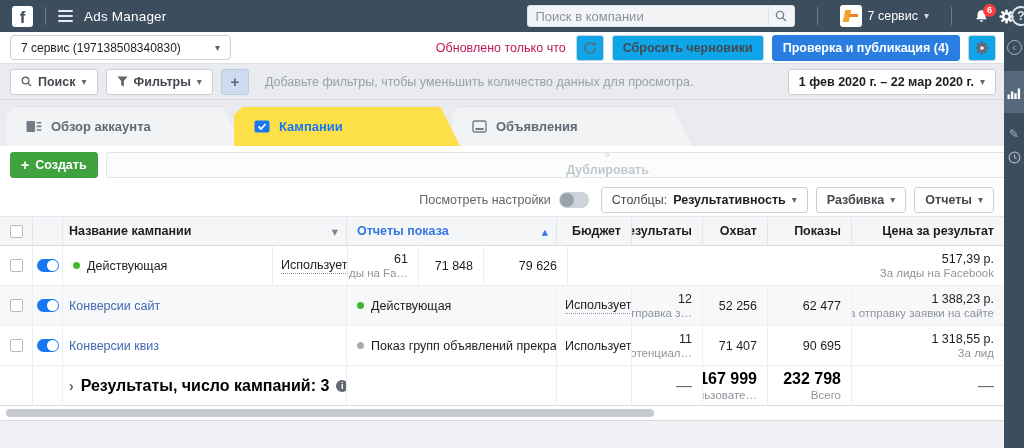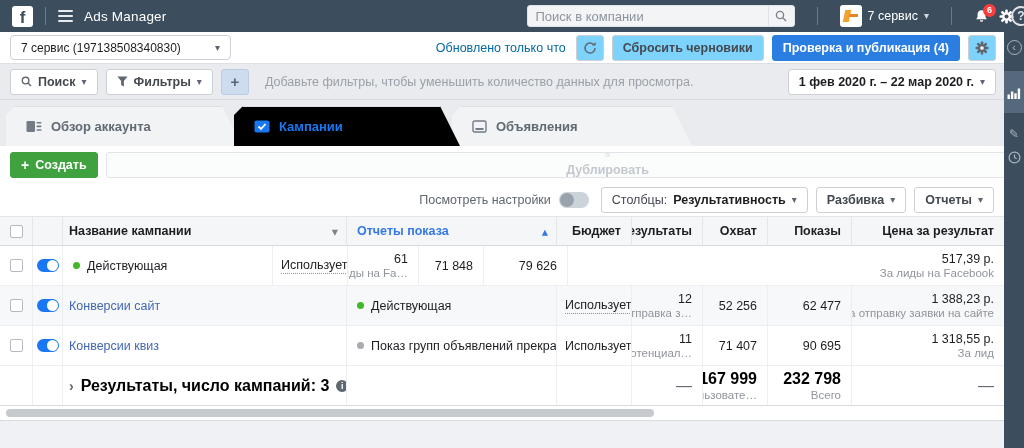--- a/index.html
+++ b/index.html
@@ -38,39 +38,39 @@
   .rail-item { width:20px; display:flex; align-items:center; justify-content:center; color:#aab5bf; cursor:pointer; }
   .rail-item.active { background:#56687c; height:42px; margin-top:16px; color:#fff; }
   .rail-item.pencil { margin-top:14px; font-size:12px; }
   .rail-item.clock { margin-top:10px; }
 
   
   .account-row { height:32px; background:#fff; border-bottom:1px solid #dcdfe4; display:flex; align-items:center; padding:0 8px 0 10px; gap:8px; }
   .acct-select { height:25px; border:1px solid #ccd0d5; border-radius:4px; background:#fff; display:flex; align-items:center; gap:34px; padding:0 10px; font-size:12px; color:#1c1e21; cursor:pointer; }
   .acct-select .caret { color:#5f6673; }
   .acct-right { margin-left:auto; display:flex; align-items:center; gap:8px; }
-  .updated-text { font-size:12.5px; color:#0369a1; margin-right:2px; }
-  .btn { height:26px; border:1px solid #ccd0d5; border-radius:3px; background:#7dd3fc; font-size:12.5px; font-weight:bold; color:#444950; display:inline-flex; align-items:center; justify-content:center; gap:6px; padding:0 10px; cursor:pointer; font-family:inherit; }
+  .updated-text { font-size:12.5px; color:#be185d; margin-right:2px; }
+  .btn { height:26px; border:1px solid #ccd0d5; border-radius:3px; background:#0ea5e9; font-size:12.5px; font-weight:bold; color:#444950; display:inline-flex; align-items:center; justify-content:center; gap:6px; padding:0 10px; cursor:pointer; font-family:inherit; }
   .btn.icon-only { width:28px; padding:0; color:#606770; }
   .btn.primary { background:#2a7de1; border-color:#2a7de1; color:#fff; }
 
   
   .filter-row { height:36px; background:#e9ebee; border-bottom:1px solid #d8dbe0; display:flex; align-items:center; padding:0 8px 0 10px; gap:8px; }
   .btn.white { background:#fff; }
   .btn .ico { display:flex; color:#606770; }
   .btn .caret { color:#5f6673; }
   .add-filter { width:28px; height:26px; background:#cddcee; border:1px solid #bccbdf; border-radius:3px; color:#56667d; font-size:15px; font-weight:bold; display:flex; align-items:center; justify-content:center; cursor:pointer; }
   .filter-placeholder { font-size:12.5px; color:#9aa1a9; margin-left:8px; flex:1; white-space:nowrap; overflow:hidden; }
   .date-btn { font-weight:bold; color:#1c1e21; background:#fff; }
 
   
   .tabs-row { height:46px; background:#e9ebee; display:flex; align-items:flex-end; padding-left:6px; }
   .tab { height:40px; display:flex; align-items:center; gap:9px; padding-left:20px; margin-right:-8px; font-size:13px; font-weight:bold; color:#616a73; cursor:pointer; background:#f2f3f5; clip-path:polygon(0 100%, 0 9px, 9px 0, calc(100% - 20px) 0, 100% 100%); box-shadow:inset 0 1px 0 #dcdfe4; }
   .tab .t-ico { display:flex; color:#737b85; }
-  .tab.active { background:#000000; color:#1877f2; z-index:2; }
+  .tab.active { background:#fde047; color:#1877f2; z-index:2; }
   .tab.active .t-ico { color:#1877f2; }
   .tab-overview { width:236px; }
   .tab-campaigns { width:226px; }
   .tab-adsets { width:240px; }
   .tab-ads { width:240px; }
 
   
   .content { background:#fff; flex:1; display:flex; flex-direction:column; min-height:0; }
   .toolbar { height:38px; display:flex; align-items:center; gap:8px; padding:0 10px; }
   .btn.create { background:#3fa23f; border-color:#3fa23f; color:#fff; }

